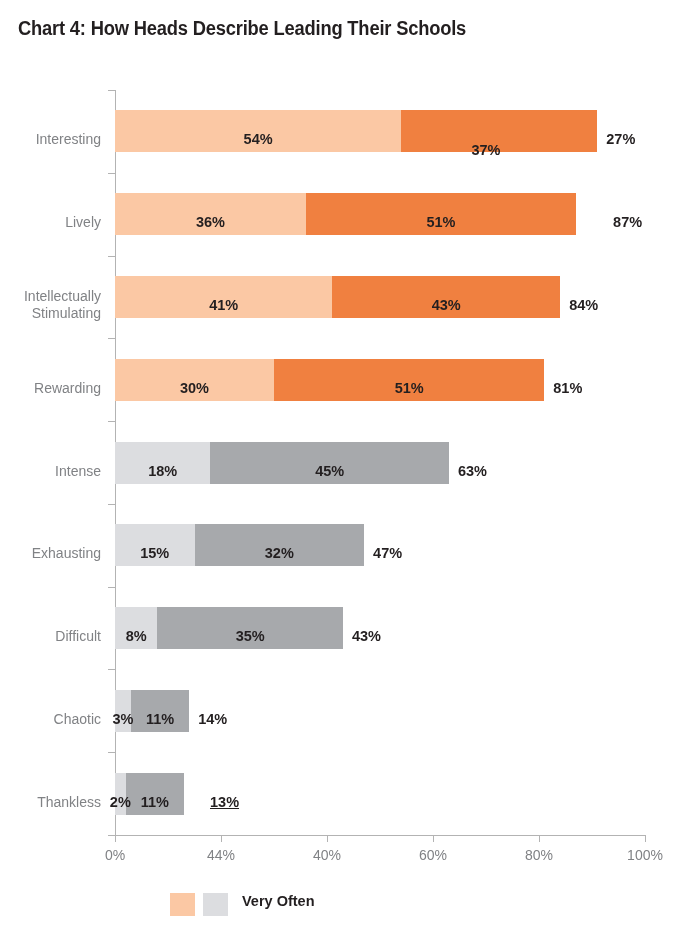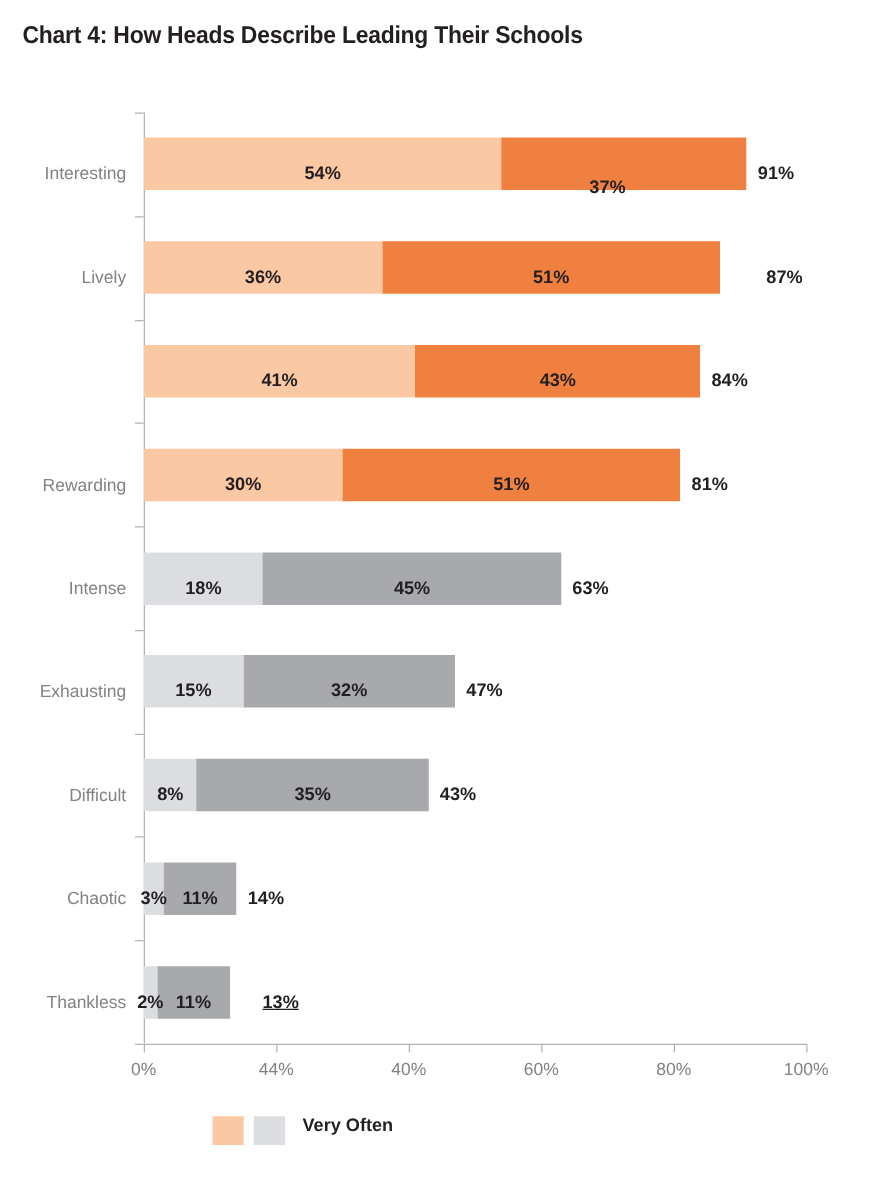--- a/index.html
+++ b/index.html
@@ -195,31 +195,33 @@
         <div class="x-tick" style="left: 530px;"></div>
         <div class="x-tick-label" style="left: 530px;">100%</div>
       </div>
     <div id="bars">
         <div class="bar-row" style="top: 20px;">
           <div class="cat-label">Interesting</div>
           <div class="seg" style="left: 0px; width: 286.2px; background: rgb(251, 200, 164);"></div>
           <div class="seg" style="left: 286.2px; width: 196.1px; background: rgb(240, 128, 64);"></div>
           <div class="seg-label" style="left: 143.1px;">54%</div>
           <div class="seg-label" style="left: 371px; margin-top: 11px;">37%</div>
-          <div class="total-label" style="left: 491.3px;">91%</div>
+          <div class="total-label" style="left: 491.3px;">27%</div>
         </div>
         <div class="bar-row" style="top: 103px;">
           <div class="cat-label">Lively</div>
           <div class="seg" style="left: 0px; width: 190.8px; background: rgb(251, 200, 164);"></div>
           <div class="seg" style="left: 190.8px; width: 270.3px; background: rgb(240, 128, 64);"></div>
           <div class="seg-label" style="left: 95.4px;">36%</div>
           <div class="seg-label" style="left: 325.95px;">51%</div>
           <div class="total-label" style="left: 470.1px; padding-left: 28px;">87%</div>
         </div>
         <div class="bar-row" style="top: 186px;">
+          <div class="cat-label">Intellectually
+Stimulating</div>
           <div class="seg" style="left: 0px; width: 217.3px; background: rgb(251, 200, 164);"></div>
           <div class="seg" style="left: 217.3px; width: 227.9px; background: rgb(240, 128, 64);"></div>
           <div class="seg-label" style="left: 108.65px;">41%</div>
           <div class="seg-label" style="left: 331.25px;">43%</div>
           <div class="total-label" style="left: 454.2px;">84%</div>
         </div>
         <div class="bar-row" style="top: 269px;">
           <div class="cat-label">Rewarding</div>
           <div class="seg" style="left: 0px; width: 159px; background: rgb(251, 200, 164);"></div>
           <div class="seg" style="left: 159px; width: 270.3px; background: rgb(240, 128, 64);"></div>

